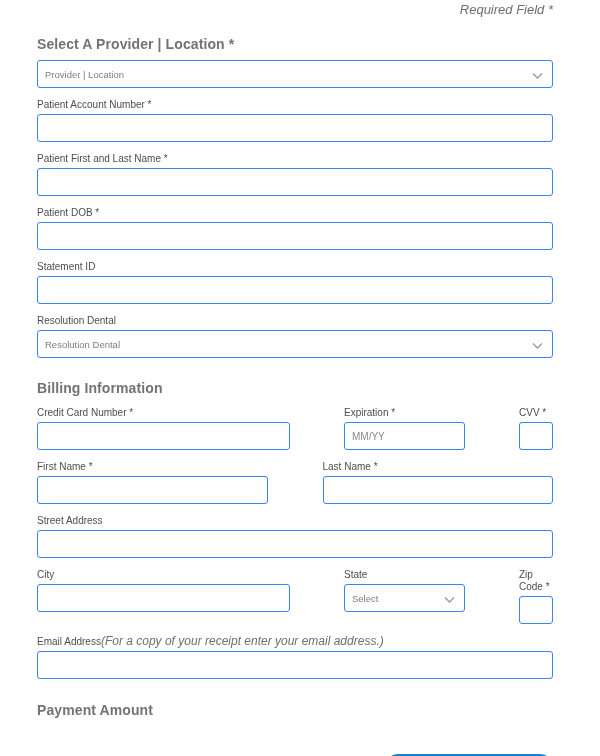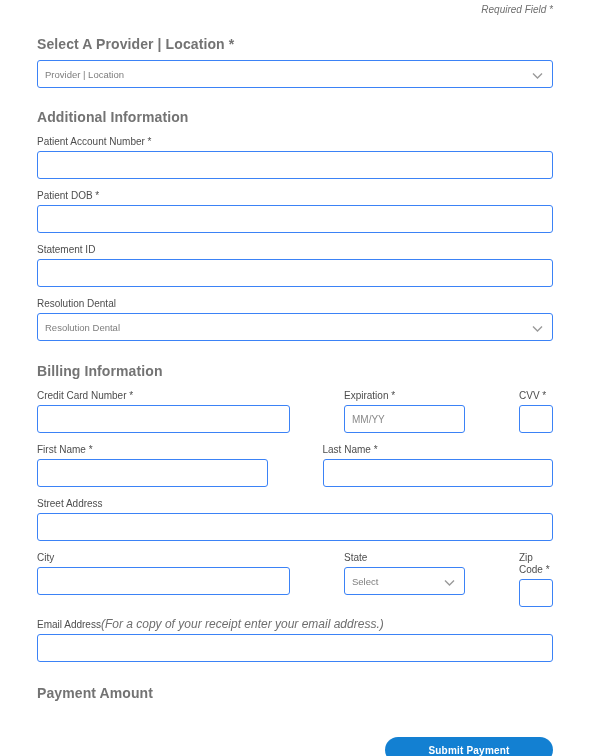--- a/index.html
+++ b/index.html
@@ -7,21 +7,21 @@
   body {
     width:600px; height:756px;
     font-family:"Liberation Sans","DejaVu Sans",sans-serif;
     color:#4d4d4d;
     overflow:hidden;
   }
   .page { padding:4px 47px 0 37px; }
 
   .required-note {
     text-align:right;
-    font-size:10px;
+    font-size:13px;
     font-style:italic;
     color:#6e6e6e;
     line-height:11px;
   }
 
   h1.section-heading, h2.section-heading {
     color:#737373;
     font-size:14px;
     font-weight:bold;
     letter-spacing:0.1px;
@@ -113,27 +113,30 @@
   <h1 class="section-heading h-provider">Select A Provider | Location *</h1>
   <div class="select-box mt-select">
     <span class="select-value">Provider | Location</span>
     <span class="chevron">
       <svg width="11" height="7" viewBox="0 0 11 7">
           <polyline points="1,1 5.5,5.5 10,1" fill="none" stroke="#9a9a9a" stroke-width="1.4"></polyline>
         </svg>
     </span>
   </div>
 
-  <h2 class="section-heading h-additional">Additional Information</h2>
 
   <div class="field">
     <label class="field-label">Patient Account Number *</label>
     <input class="text-input" type="text" style="">
   </div>
 
+  <div class="field">
+    <label class="field-label">Patient First and Last Name *</label>
+    <input class="text-input" type="text" style="">
+  </div>
 
   <div class="field">
     <label class="field-label">Patient DOB *</label>
     <input class="text-input" type="text" style="">
   </div>
 
   <div class="field">
     <label class="field-label">Statement ID</label>
     <input class="text-input" type="text" style="">
   </div>

